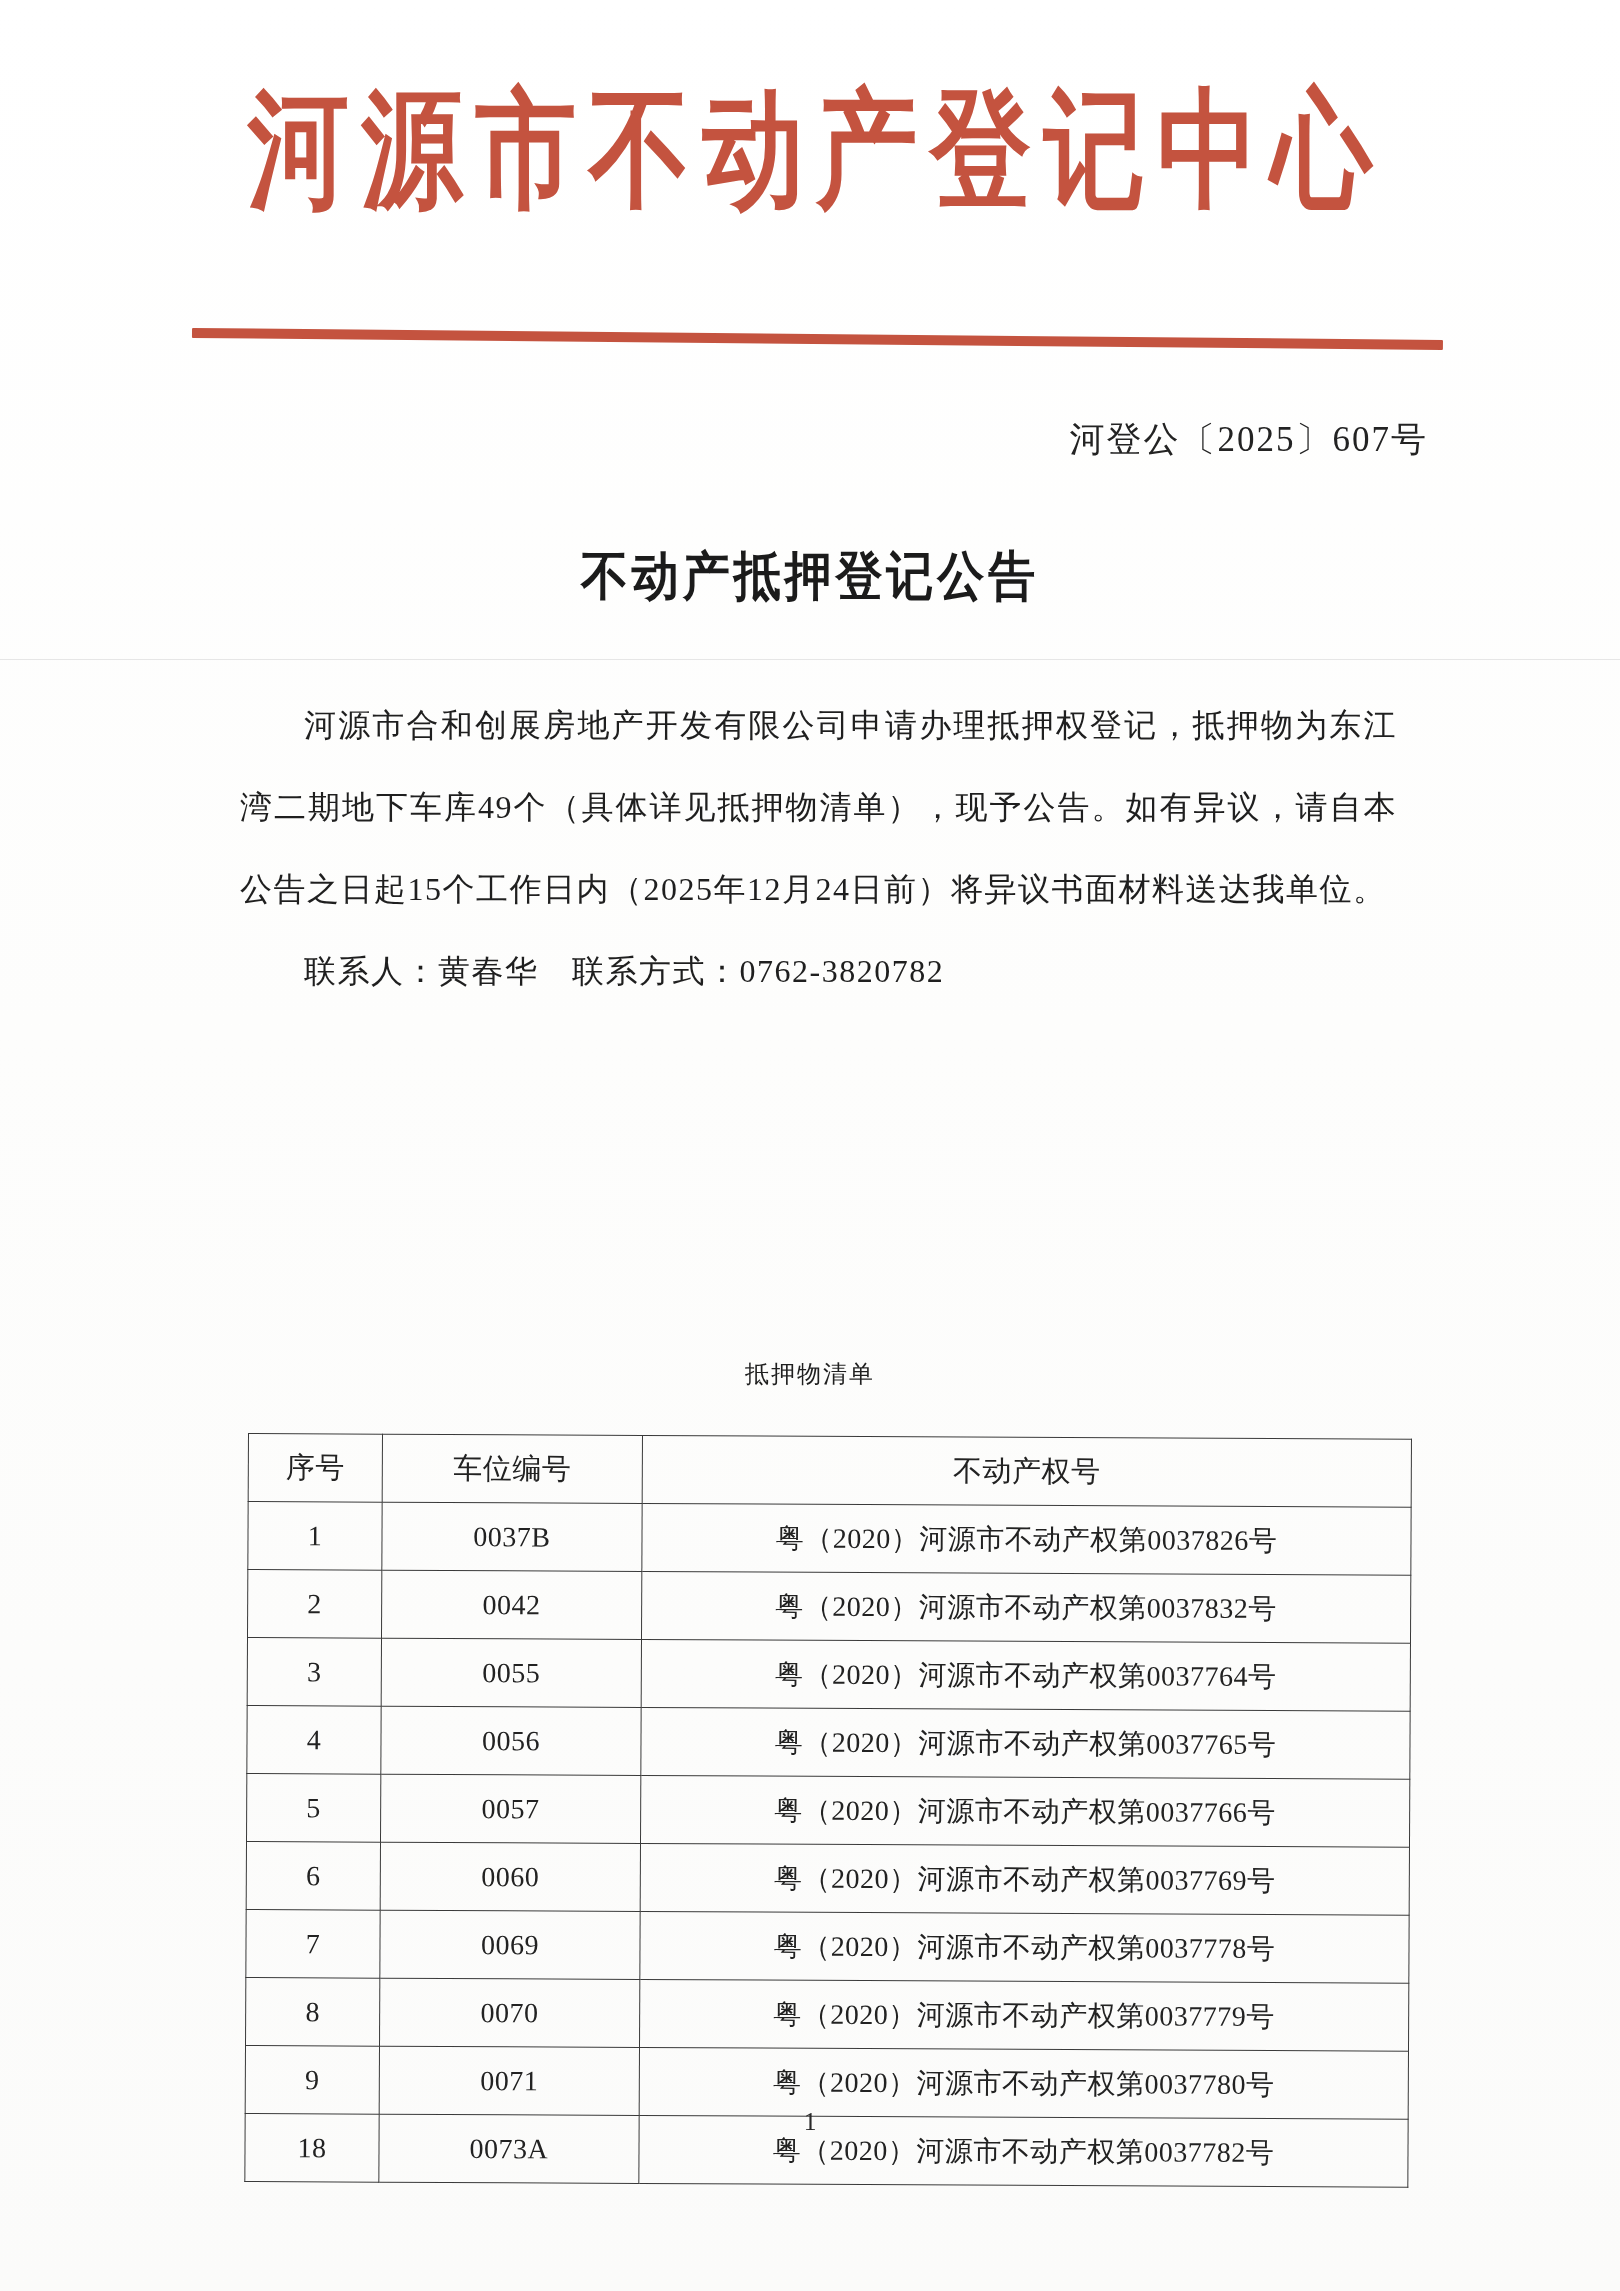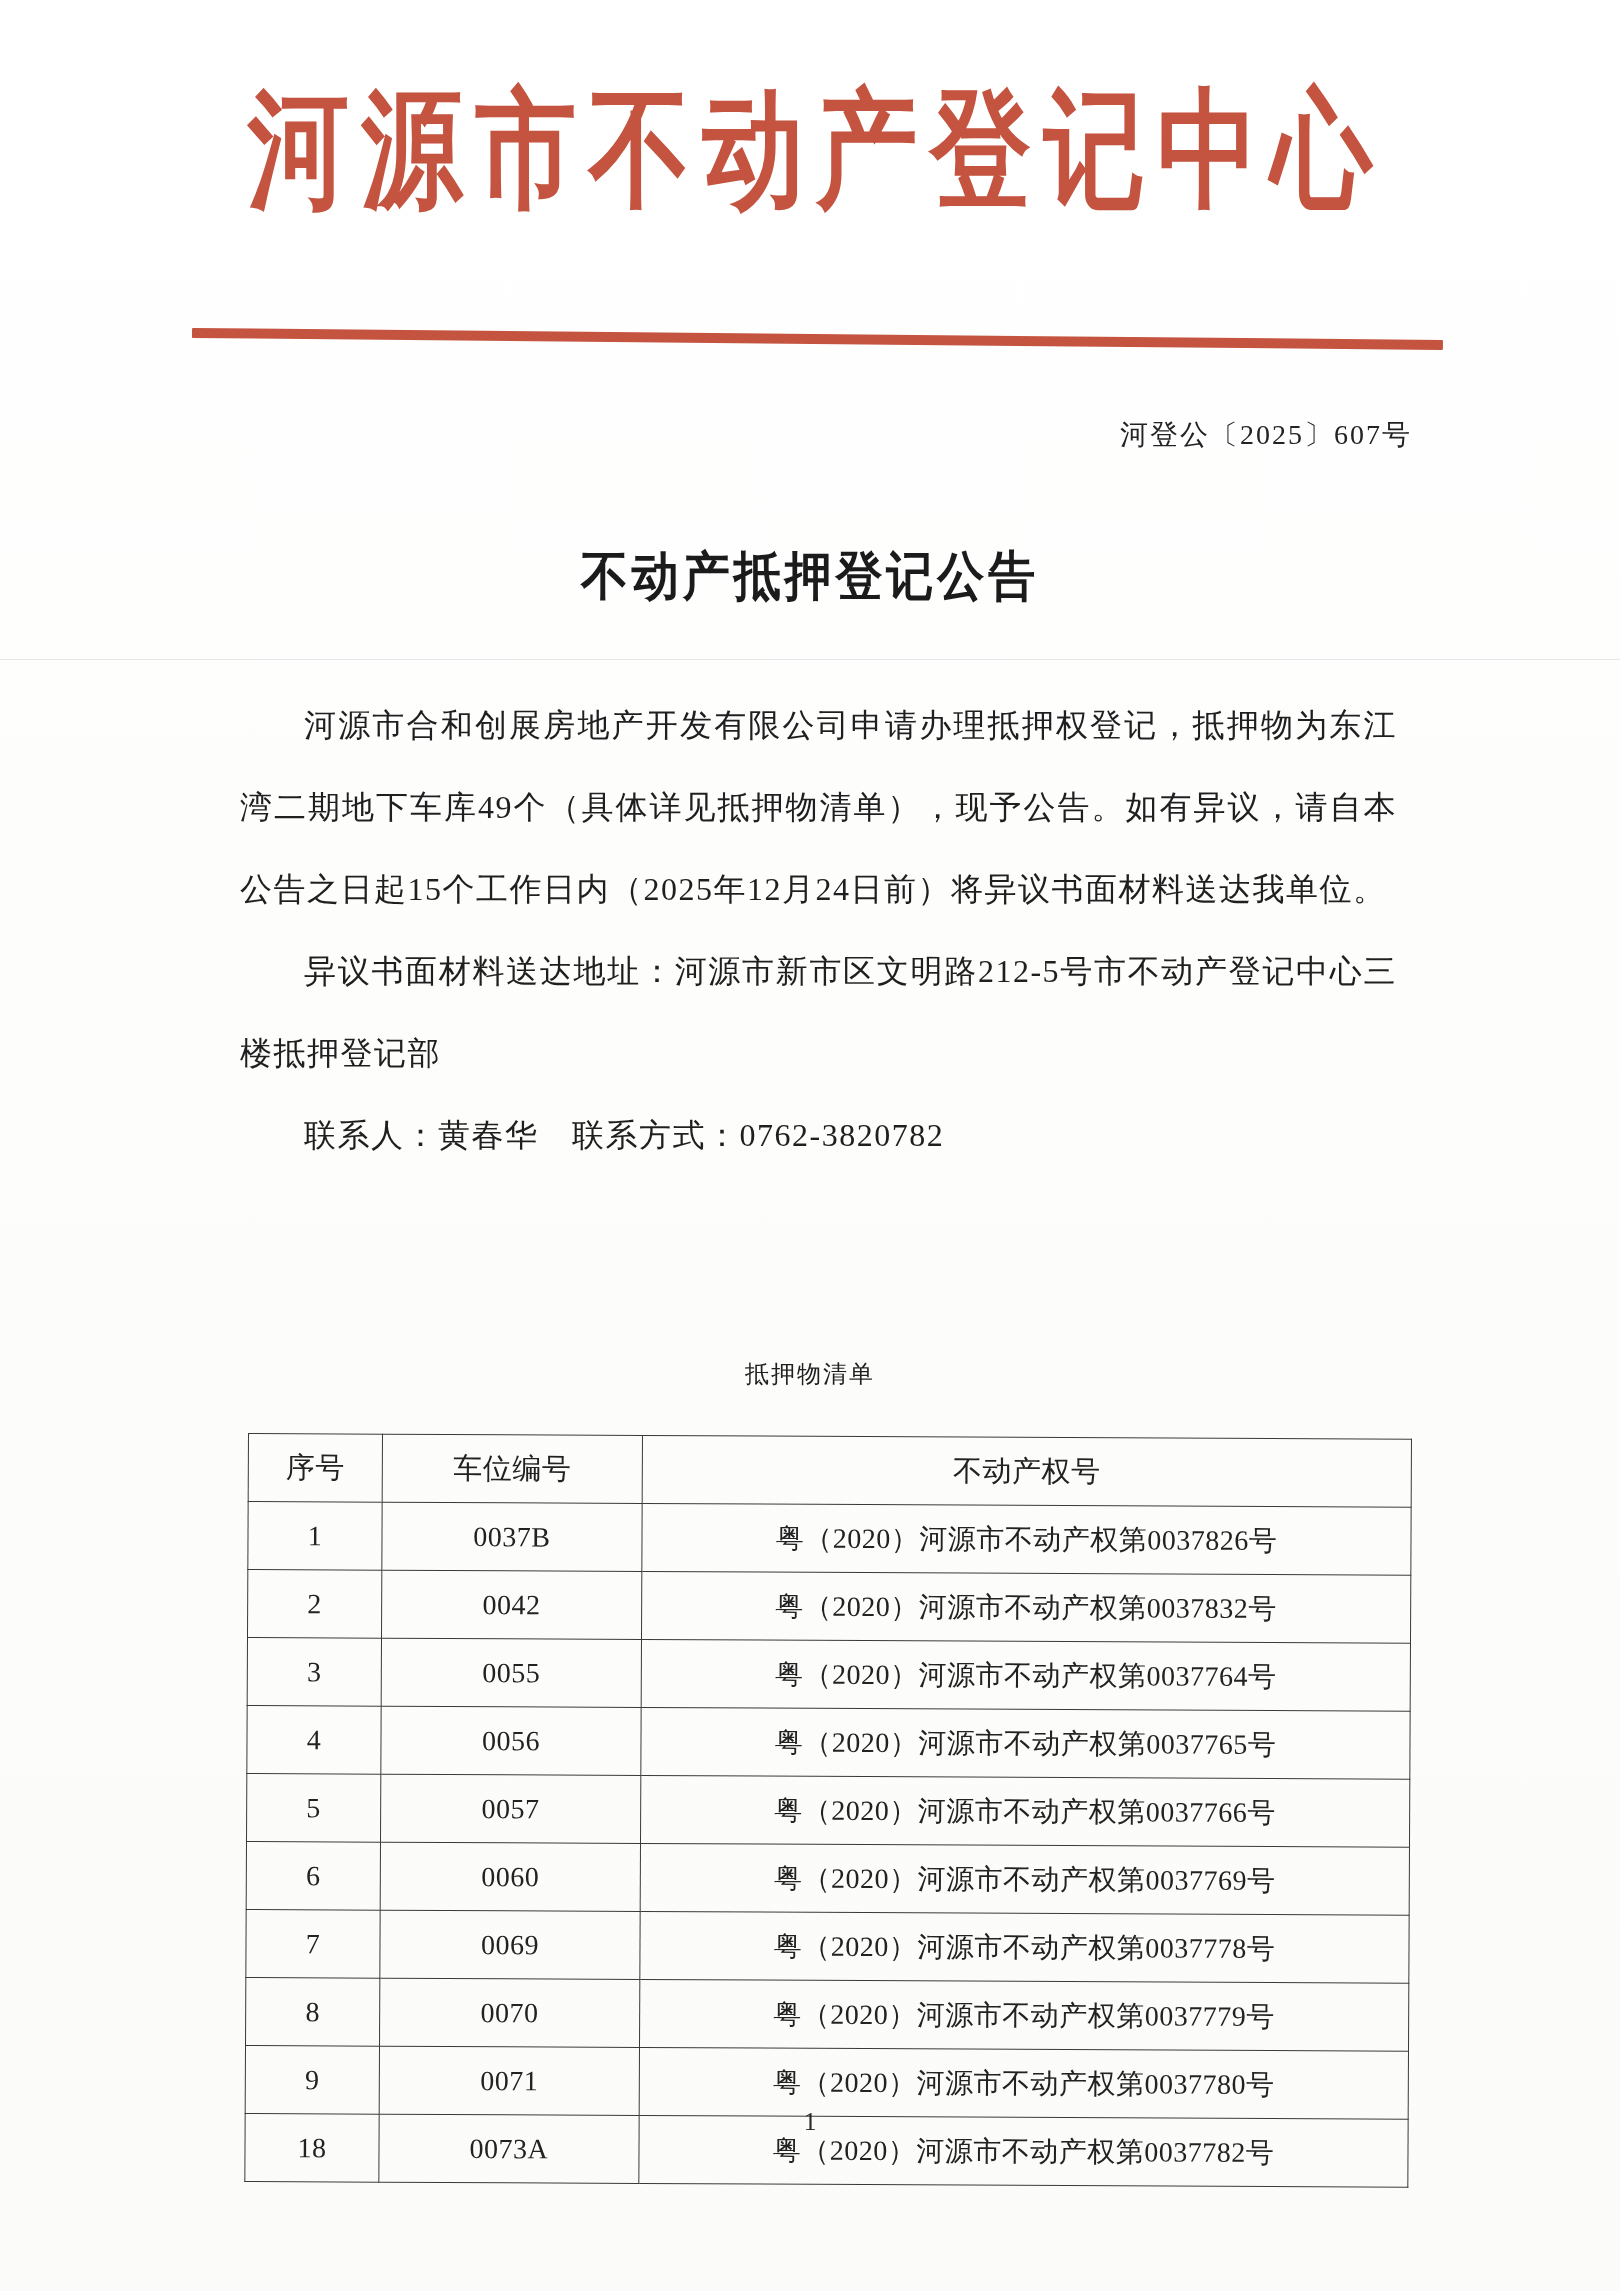--- a/index.html
+++ b/index.html
@@ -61,22 +61,22 @@
     background: #c4533f;
     transform: rotate(0.55deg);
     transform-origin: left center;
     border-radius: 1px;
   }
 
   
   #doc-number {
     position: absolute;
     top: 416px;
-    right: 208px;
-    font-size: 28px;
+    right: 192px;
+    font-size: 35px;
     letter-spacing: 2px;
     white-space: nowrap;
     color: #232323;
   }
 
   
   #doc-title {
     position: absolute;
     top: 541px;
     left: 0;
@@ -185,21 +185,20 @@
     <div id="org-title">河源市不动产登记中心</div>
   </div>
   <div id="masthead-rule" class="layer"></div>
 
   <div id="doc-number" class="layer">河登公〔2025〕607号</div>
 
   <div id="doc-title" class="layer">不动产抵押登记公告</div>
 
   <div id="body-text" class="layer">
     <p>河源市合和创展房地产开发有限公司申请办理抵押权登记，抵押物为东江湾二期地下车库49个（具体详见抵押物清单），现予公告。如有异议，请自本公告之日起15个工作日内（2025年12月24日前）将异议书面材料送达我单位。</p>
-    <p>异议书面材料送达地址：河源市新市区文明路212-5号市不动产登记中心三楼抵押登记部</p>
     <p class="contact-line">联系人：黄春华　联系方式：0762-3820782</p>
   </div>
 
   <div id="table-caption" class="layer">抵押物清单</div>
 
   <div id="mortgage-table-wrap" class="layer">
     <table id="mortgage-table">
       <colgroup>
         <col class="c-idx">
         <col class="c-slot">

